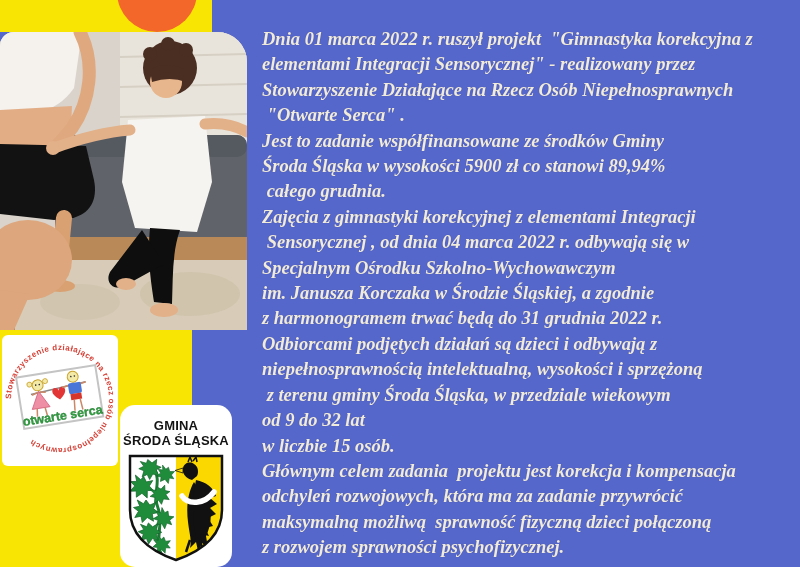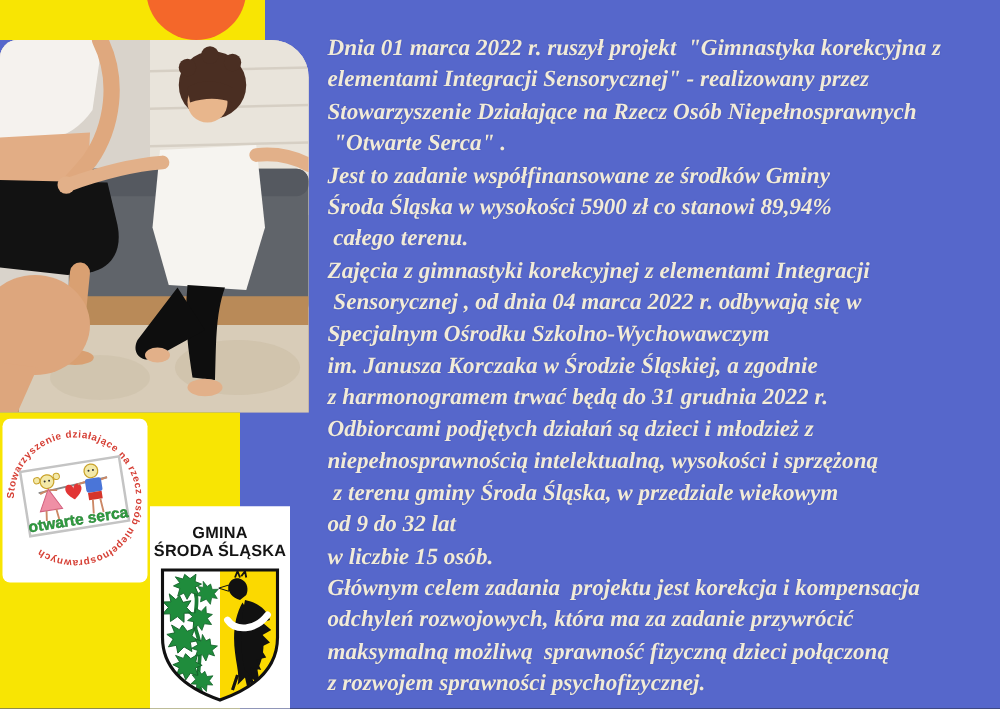--- a/index.html
+++ b/index.html
@@ -23,21 +23,21 @@
   .yellow-bottom {
     position:absolute; left:0; top:330px; width:192px; height:237px;
     background: var(--yellow, #f8e503);
   }
   .card-association {
     position:absolute; left:2px; top:335px; width:116px; height:131px;
     background:#fff; border-radius:6px; overflow:hidden;
   }
   .card-gmina {
     position:absolute; left:120px; top:405px; width:112px; height:162px;
-    background:#fff; text-align:center; overflow:hidden;
+    background:#fff; text-align:center; overflow:hidden;border-radius:15px;
   }
   .gmina-title {
     margin-top:13px; font-weight:bold; color:#141414;
     font-size:13px; line-height:1.18; letter-spacing:0.2px;
     font-family:"Liberation Sans", sans-serif;
   }
   .gmina-shield { margin-top:3px; }
   .text-block {
     position:absolute; left:262px; top:11px; width:536px;
     font-family:"Liberation Serif", serif;
@@ -177,27 +177,27 @@
     </svg>
   </div>
 
   <div class="text-block" id="text-lines">
       <div class="line">Dnia 01 marca 2022 r. ruszył projekt  "Gimnastyka korekcyjna z</div>
       <div class="line">elementami Integracji Sensorycznej" - realizowany przez</div>
       <div class="line">Stowarzyszenie Działające na Rzecz Osób Niepełnosprawnych</div>
       <div class="line"> "Otwarte Serca" .</div>
       <div class="line">Jest to zadanie współfinansowane ze środków Gminy</div>
       <div class="line">Środa Śląska w wysokości 5900 zł co stanowi 89,94%</div>
-      <div class="line"> całego terenu.</div>
+      <div class="line"> całego grudnia.</div>
       <div class="line">Zajęcia z gimnastyki korekcyjnej z elementami Integracji</div>
       <div class="line"> Sensorycznej , od dnia 04 marca 2022 r. odbywają się w</div>
       <div class="line">Specjalnym Ośrodku Szkolno-Wychowawczym</div>
       <div class="line">im. Janusza Korczaka w Środzie Śląskiej, a zgodnie</div>
       <div class="line">z harmonogramem trwać będą do 31 grudnia 2022 r.</div>
-      <div class="line">Odbiorcami podjętych działań są dzieci i młodzież z</div>
+      <div class="line">Odbiorcami podjętych działań są dzieci i odbywają z</div>
       <div class="line">niepełnosprawnością intelektualną, wysokości i sprzężoną</div>
       <div class="line"> z terenu gminy Środa Śląska, w przedziale wiekowym</div>
       <div class="line">od 9 do 32 lat</div>
       <div class="line">w liczbie 15 osób.</div>
       <div class="line">Głównym celem zadania  projektu jest korekcja i kompensacja</div>
       <div class="line">odchyleń rozwojowych, która ma za zadanie przywrócić</div>
       <div class="line">maksymalną możliwą  sprawność fizyczną dzieci połączoną</div>
       <div class="line">z rozwojem sprawności psychofizycznej.</div>
     </div>
 

